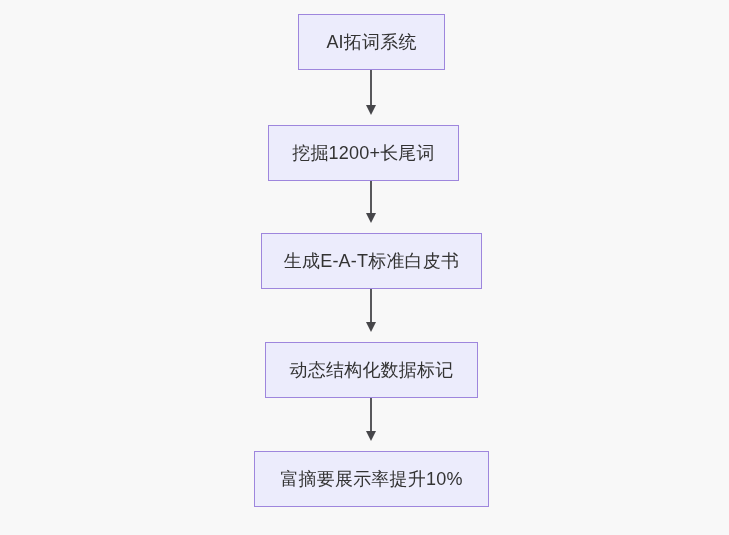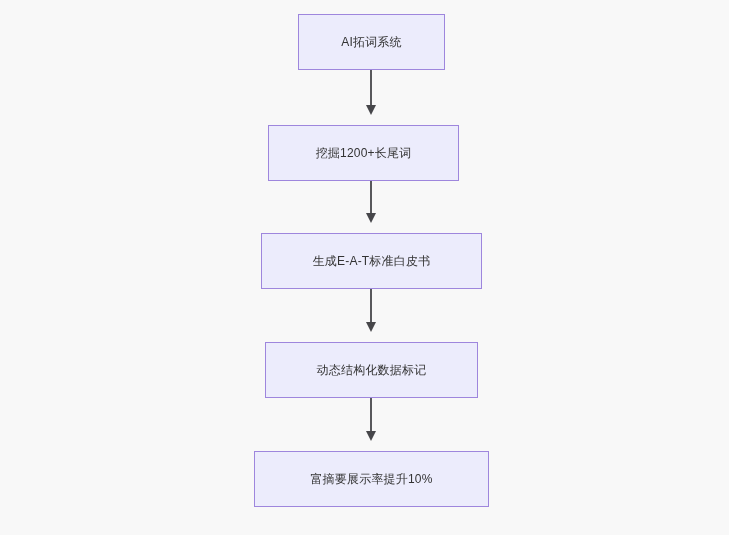--- a/index.html
+++ b/index.html
@@ -29,21 +29,21 @@
     border: 1.4px solid #9e86dd;
     display: flex;
     align-items: center;
     justify-content: center;
     height: 56px;
     z-index: 2;
   }
 
   .node-label {
     color: #333333;
-    font-size: 12px;
+    font-size: 18px;
     line-height: 1;
     letter-spacing: 0.2px;
     white-space: nowrap;
     text-align: center;
     font-family: "Liberation Sans", "DejaVu Sans", sans-serif;
   }
 
   
   .edge {
     position: absolute;

